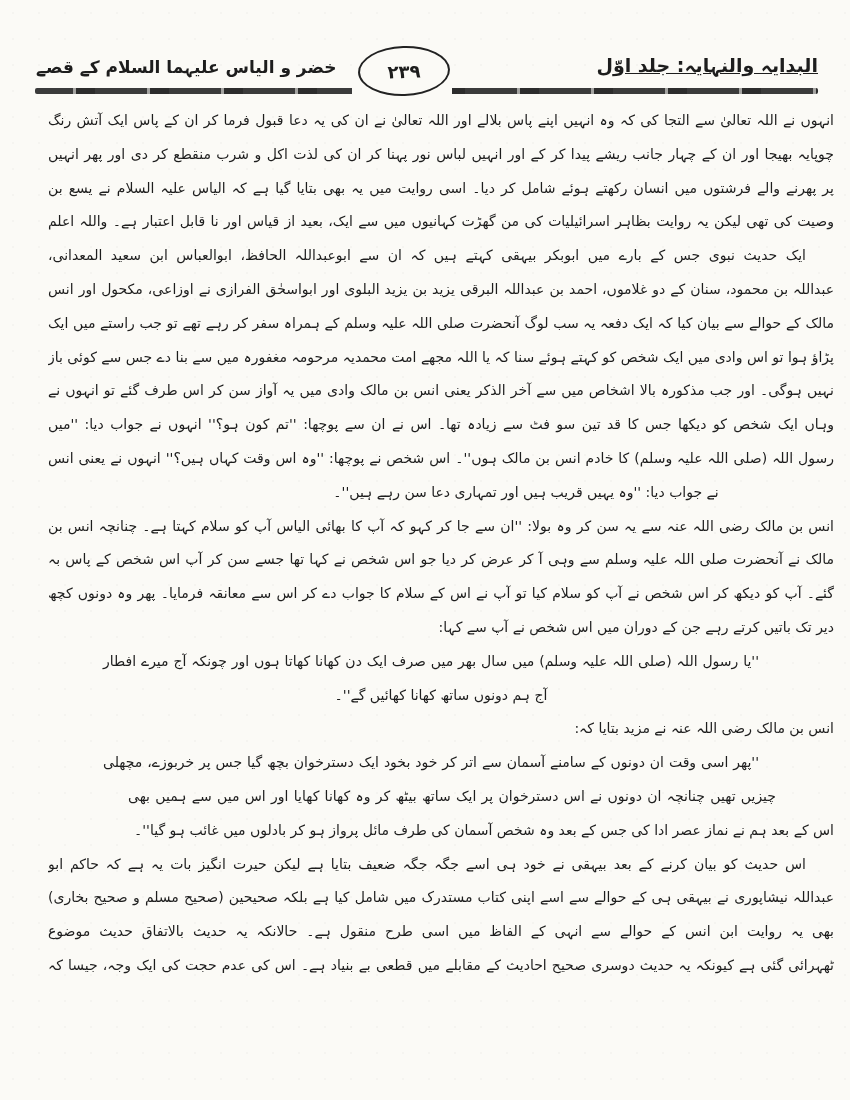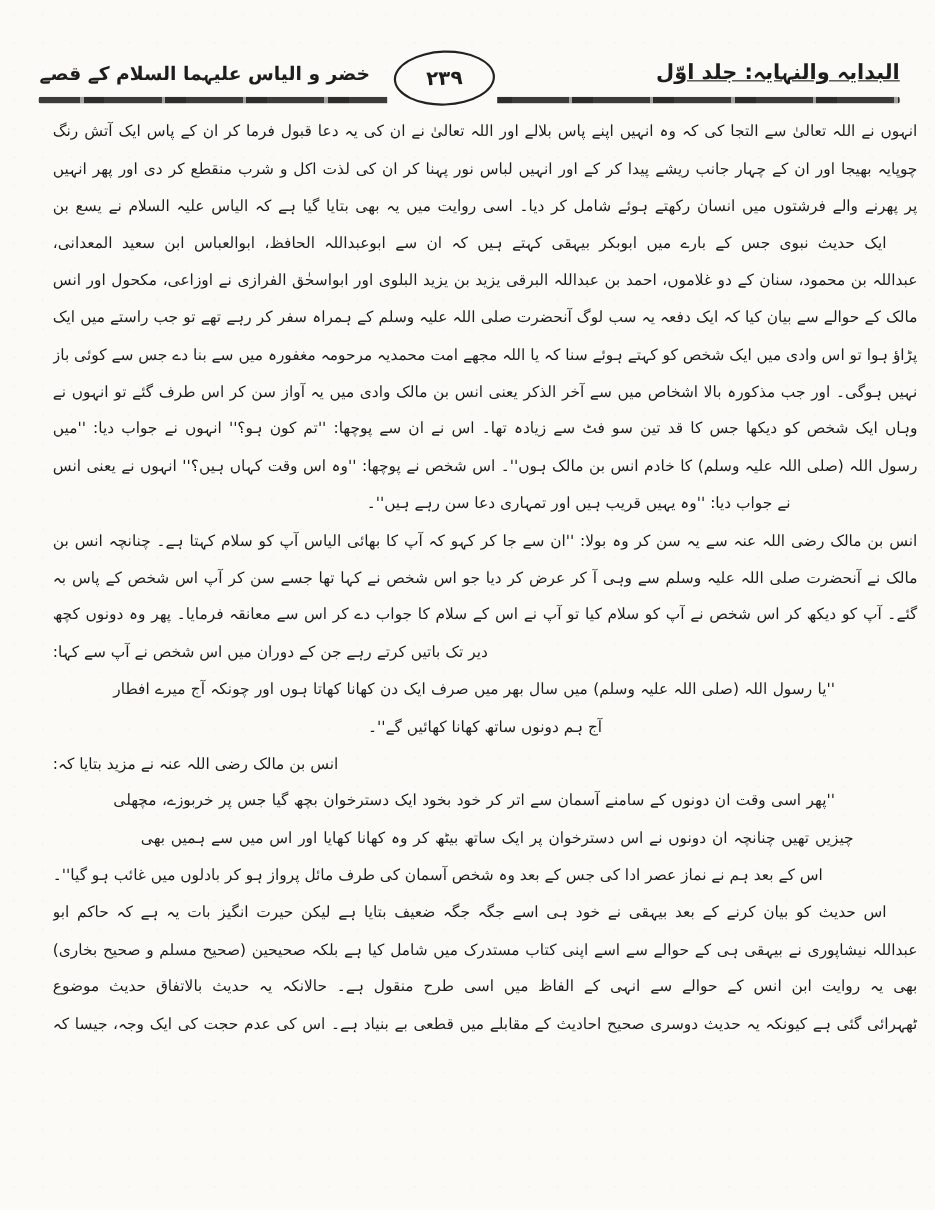--- a/index.html
+++ b/index.html
@@ -49,21 +49,21 @@
   }
   
   .body-text {
     position: absolute; top: 104px; left: 48px; width: 786px;
     direction: rtl; unicode-bidi: embed;
     font-size: 14px;
   }
   .ln {
     height: 33.8px; line-height: 33.8px;
     overflow: hidden;
-    text-align: left;
+    text-align: right;
     white-space: normal;
   }
   .j   { text-align: justify; text-align-last: justify; }
   .ind-para { padding-right: 28px; }
   .quote    { padding-right: 75px; padding-left: 55px; }
   .quote2   { padding-right: 58px; padding-left: 80px; }
   .center   { text-align-last: center; }
   .c-shift  { text-align-last: center; padding-left: 170px; }
 </style>
 </head>
@@ -77,20 +77,21 @@
   </div>
 
   <div class="rule"></div>
   <div class="rule-gap"></div>
   <div class="pg-oval">۲۳۹</div>
 
   <div class="body-text">
     <div class="ln j">انہوں نے اللہ تعالیٰ سے التجا کی کہ وہ انہیں اپنے پاس بلالے اور اللہ تعالیٰ نے ان کی یہ دعا قبول فرما کر ان کے پاس ایک آتش رنگ</div>
     <div class="ln j">چوپایہ بھیجا اور ان کے چہار جانب ریشے پیدا کر کے اور انہیں لباس نور پہنا کر ان کی لذت اکل و شرب منقطع کر دی اور پھر انہیں زمین</div>
     <div class="ln j">پر پھرنے والے فرشتوں میں انسان رکھتے ہوئے شامل کر دیا۔ اسی روایت میں یہ بھی بتایا گیا ہے کہ الیاس علیہ السلام نے یسع بن اخطب کو</div>
+    <div class="ln j">وصیت کی تھی لیکن یہ روایت بظاہر اسرائیلیات کی من گھڑت کہانیوں میں سے ایک، بعید از قیاس اور نا قابل اعتبار ہے۔ واللہ اعلم</div>
     <div class="ln j ind-para">ایک حدیث نبوی جس کے بارے میں ابوبکر بیہقی کہتے ہیں کہ ان سے ابوعبداللہ الحافظ، ابوالعباس ابن سعید المعدانی،</div>
     <div class="ln j">عبداللہ بن محمود، سنان کے دو غلاموں، احمد بن عبداللہ البرقی یزید بن یزید البلوی اور ابواسحٰق الفرازی نے اوزاعی، مکحول اور انس بن</div>
     <div class="ln j">مالک کے حوالے سے بیان کیا کہ ایک دفعہ یہ سب لوگ آنحضرت صلی اللہ علیہ وسلم کے ہمراہ سفر کر رہے تھے تو جب راستے میں ایک جگہ ہمارا</div>
     <div class="ln j">پڑاؤ ہوا تو اس وادی میں ایک شخص کو کہتے ہوئے سنا کہ یا اللہ مجھے امت محمدیہ مرحومہ مغفورہ میں سے بنا دے جس سے کوئی باز پرس</div>
     <div class="ln j">نہیں ہوگی۔ اور جب مذکورہ بالا اشخاص میں سے آخر الذکر یعنی انس بن مالک وادی میں یہ آواز سن کر اس طرف گئے تو انہوں نے</div>
     <div class="ln j">وہاں ایک شخص کو دیکھا جس کا قد تین سو فٹ سے زیادہ تھا۔ اس نے ان سے پوچھا: ''تم کون ہو؟'' انہوں نے جواب دیا: ''میں</div>
     <div class="ln j">رسول اللہ (صلی اللہ علیہ وسلم) کا خادم انس بن مالک ہوں''۔ اس شخص نے پوچھا: ''وہ اس وقت کہاں ہیں؟'' انہوں نے یعنی انس بن مالک</div>
     <div class="ln c-shift">نے جواب دیا: ''وہ یہیں قریب ہیں اور تمہاری دعا سن رہے ہیں''۔</div>
     <div class="ln j">انس بن مالک رضی اللہ عنہ سے یہ سن کر وہ بولا: ''ان سے جا کر کہو کہ آپ کا بھائی الیاس آپ کو سلام کہتا ہے۔ چنانچہ انس بن</div>
     <div class="ln j">مالک نے آنحضرت صلی اللہ علیہ وسلم سے وہی آ کر عرض کر دیا جو اس شخص نے کہا تھا جسے سن کر آپ اس شخص کے پاس بہ نفس نفیس تشریف لے</div>

